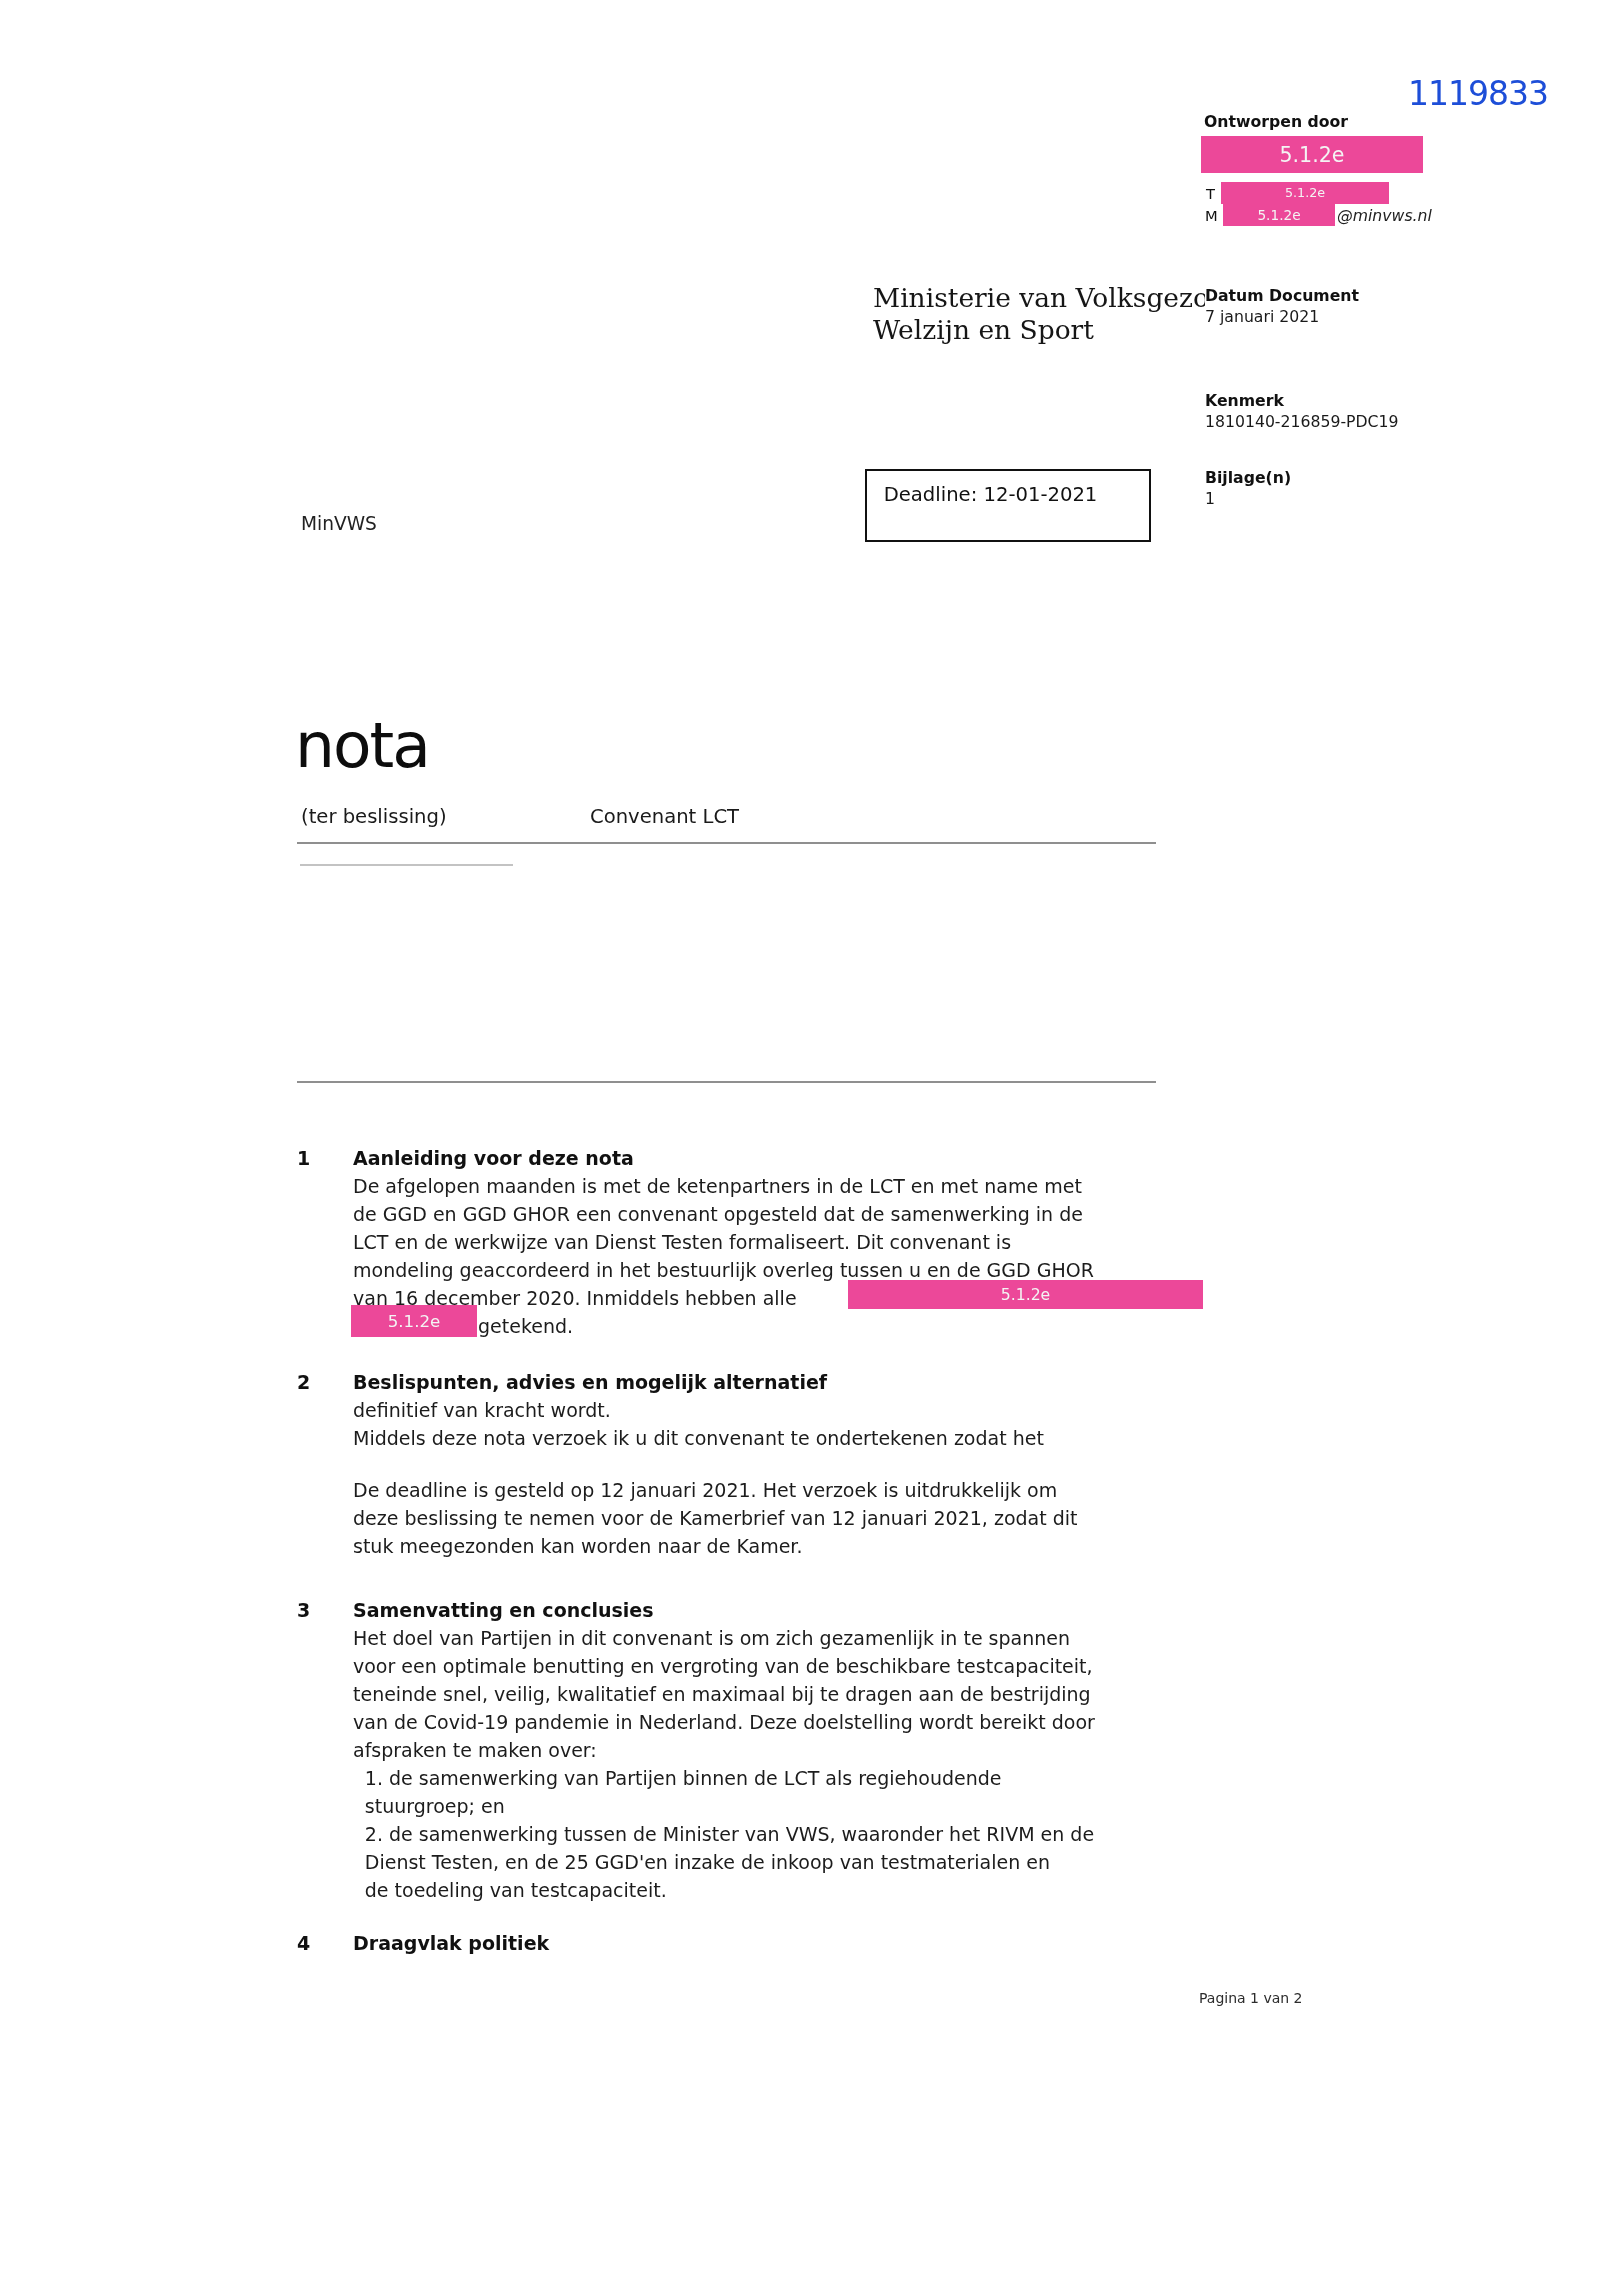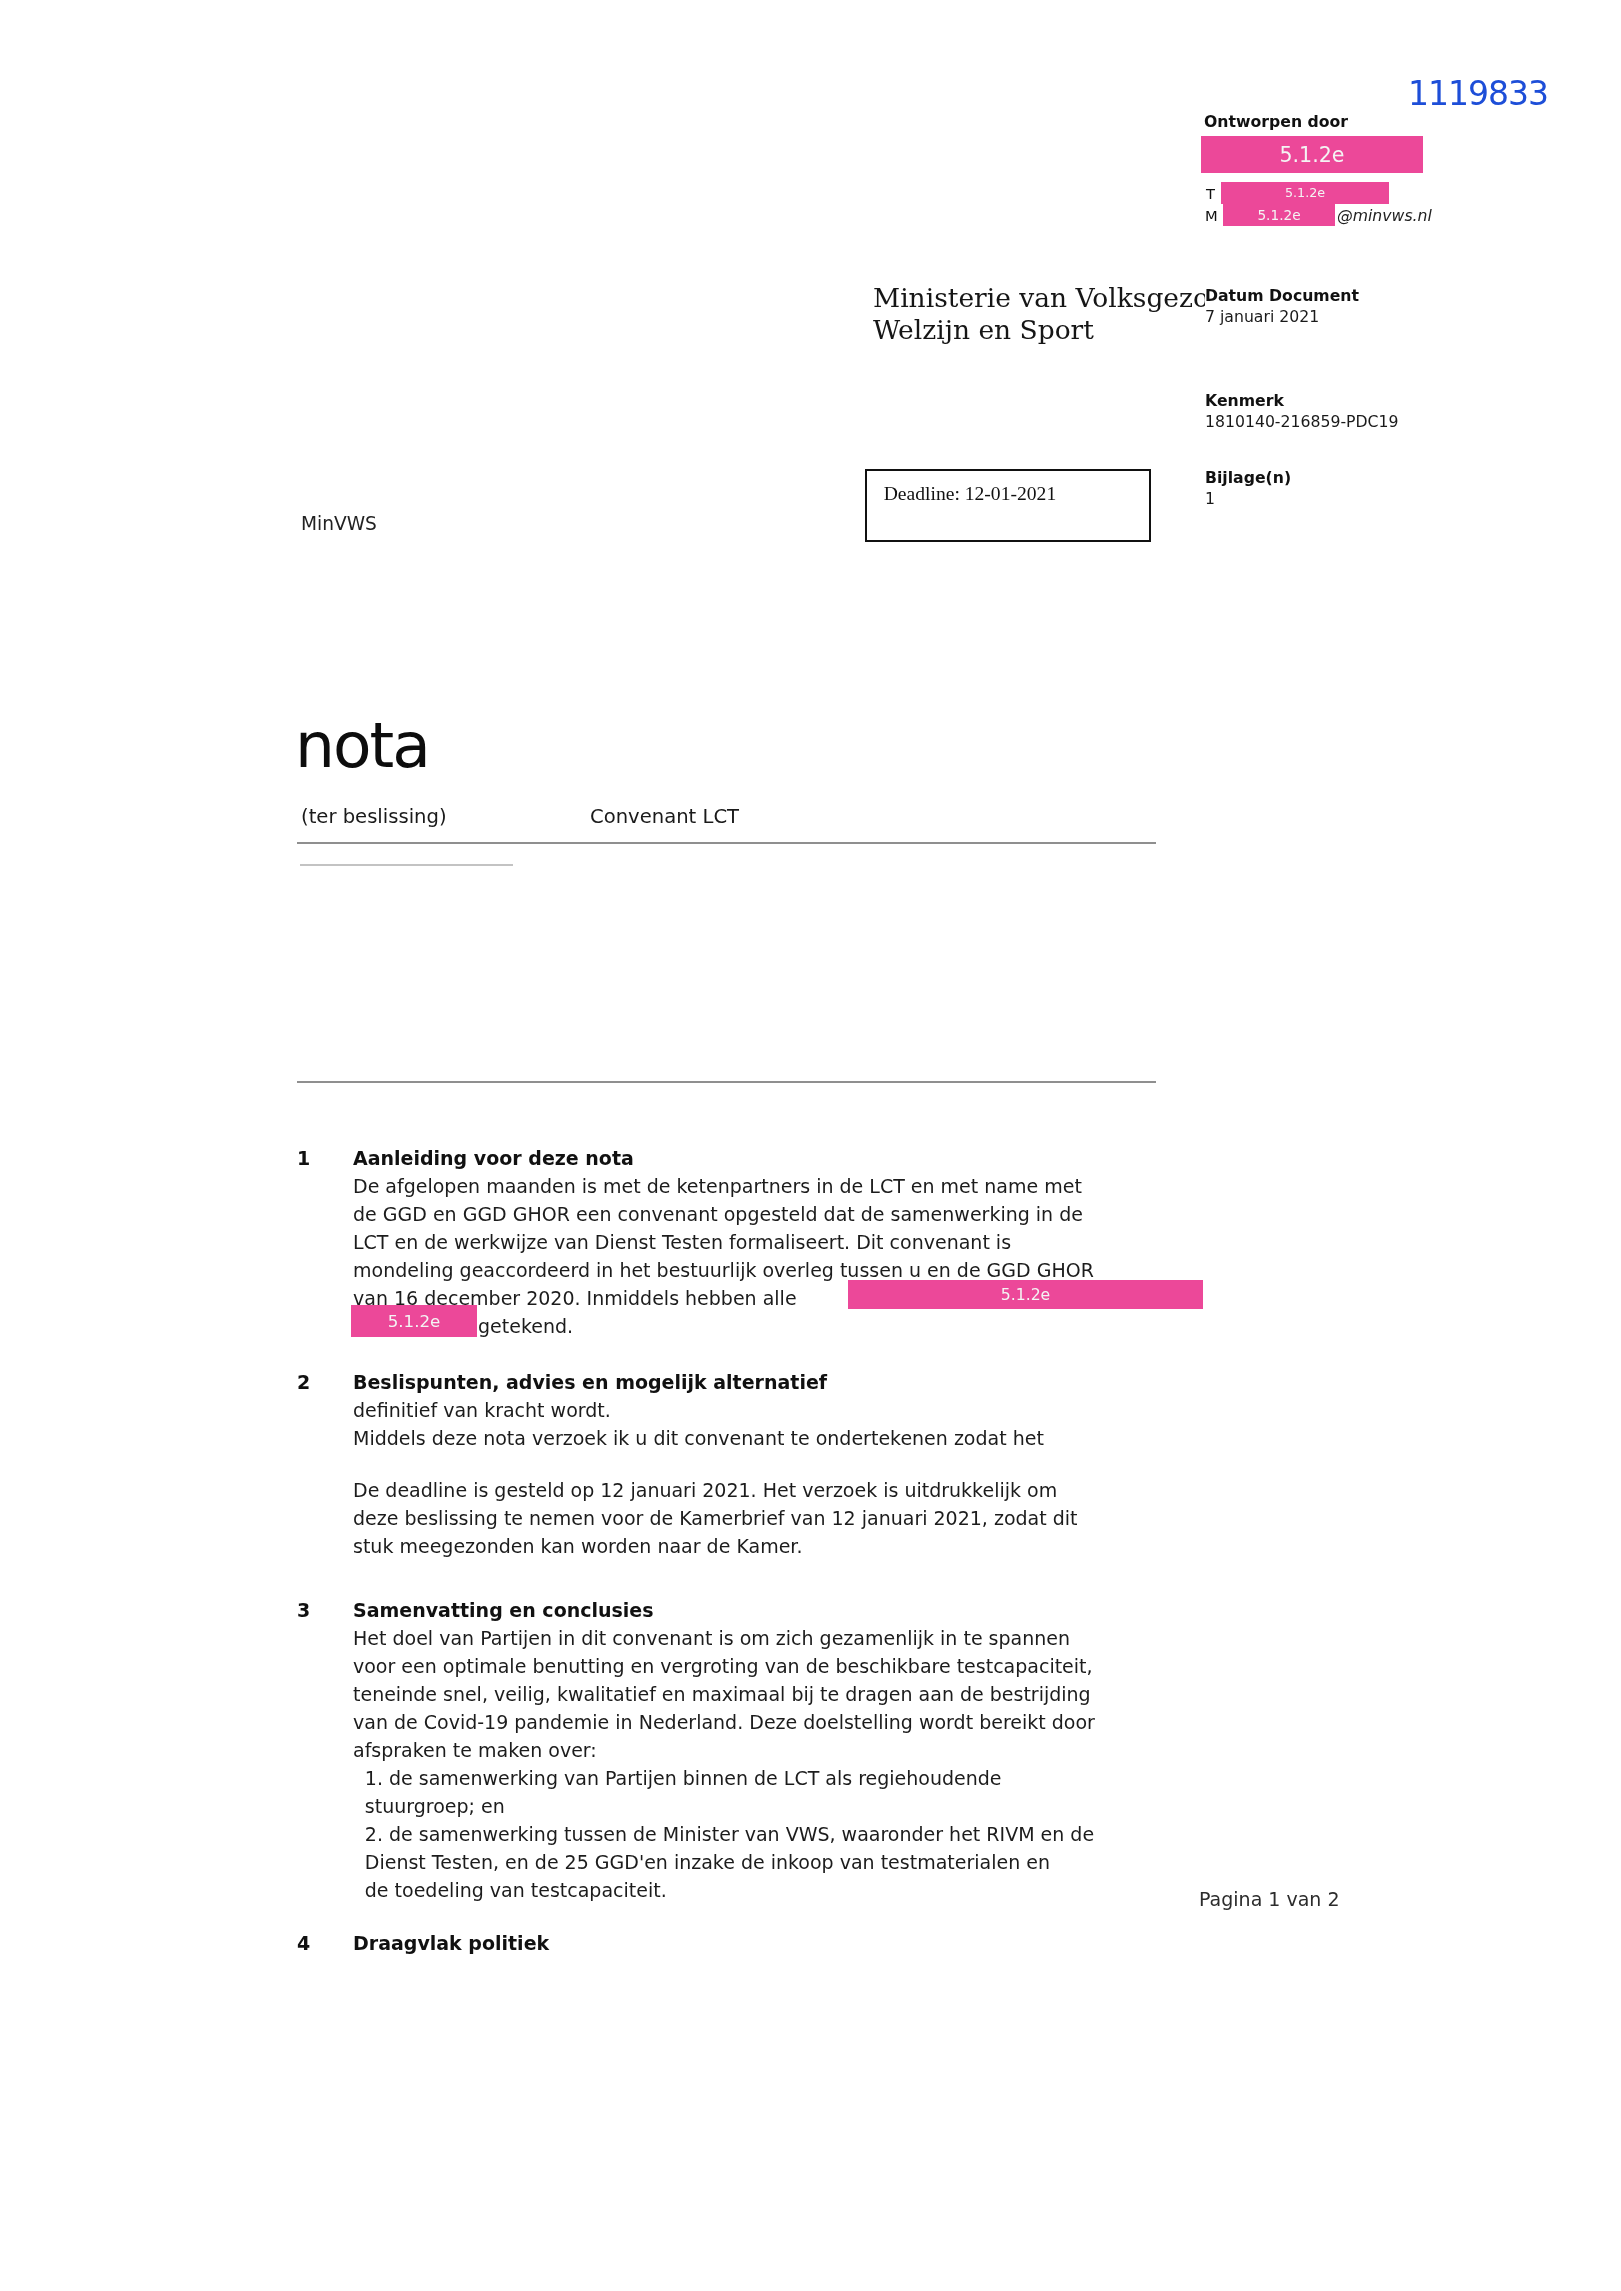--- a/index.html
+++ b/index.html
@@ -27,21 +27,21 @@
 
   .meta-group{left:1205px;font-size:15.7px;line-height:20.6px;color:#1a1a1a;}
   .meta-label{font-weight:bold;color:#111;}
   .mg-datum{top:286px;}
   .mg-kenmerk{top:383px;margin-top:8px;}
   .mg-bijlage{top:468px;}
 
   .addressee{left:301px;top:513px;font-size:18.6px;color:#222;}
 
   .deadline-box{left:865px;top:469px;width:286px;height:73px;border:2px solid #111;box-sizing:border-box;}
-  .deadline-text{margin:11.8px 0 0 16.7px;font-size:19.6px;color:#111;font-family:Liberation Serif, serif;}
+  .deadline-text{margin:11.8px 0 0 16.7px;font-size:19.6px;color:#111;}
 
   .nota-title{left:295px;top:711px;font-size:63px;line-height:1.1;letter-spacing:-2px;color:#0d0d0d;}
   .subtitle-left{left:301px;top:805px;font-size:19.6px;color:#1a1a1a;}
   .subtitle-right{left:590px;top:805px;font-size:19.6px;color:#1a1a1a;}
 
   .rule{height:2px;}
   .rule-1{left:297px;top:842px;width:859px;background:#8f8f8f;}
   .rule-2{left:300px;top:864px;width:213px;background:#c3c3c3;}
   .rule-3{left:297px;top:1081px;width:859px;background:#8f8f8f;}
 
@@ -52,21 +52,21 @@
   .sec-body{margin-left:56px;font-size:19px;line-height:28px;color:#1c1c1c;}
   .line{white-space:nowrap;height:28px;}
   .rel{position:relative;}
   .para-gap{margin-top:24px;}
   .list-line{padding-left:11.8px;}
 
   .inline-redact1{position:absolute;left:495px;top:-3.9px;width:355px;height:29px;font-size:15.7px;}
   .inline-redact2{position:absolute;left:-2px;top:-6.9px;width:126px;height:32px;font-size:16.7px;}
   .after-redact{margin-left:125px;}
 
-  .footer{left:1199px;top:1888px;font-size:19px;color:#2c2c2c;}
+  .footer{left:1199px;top:1990px;font-size:14px;color:#2c2c2c;}
 </style>
 </head>
 <body>
 
 <div class="page">
 
   <div class="abs doc-number nowrap">1119833</div>
 
   <div class="abs designed-label nowrap">Ontworpen door</div>
   <div class="abs redact big-redact">5.1.2e</div>

